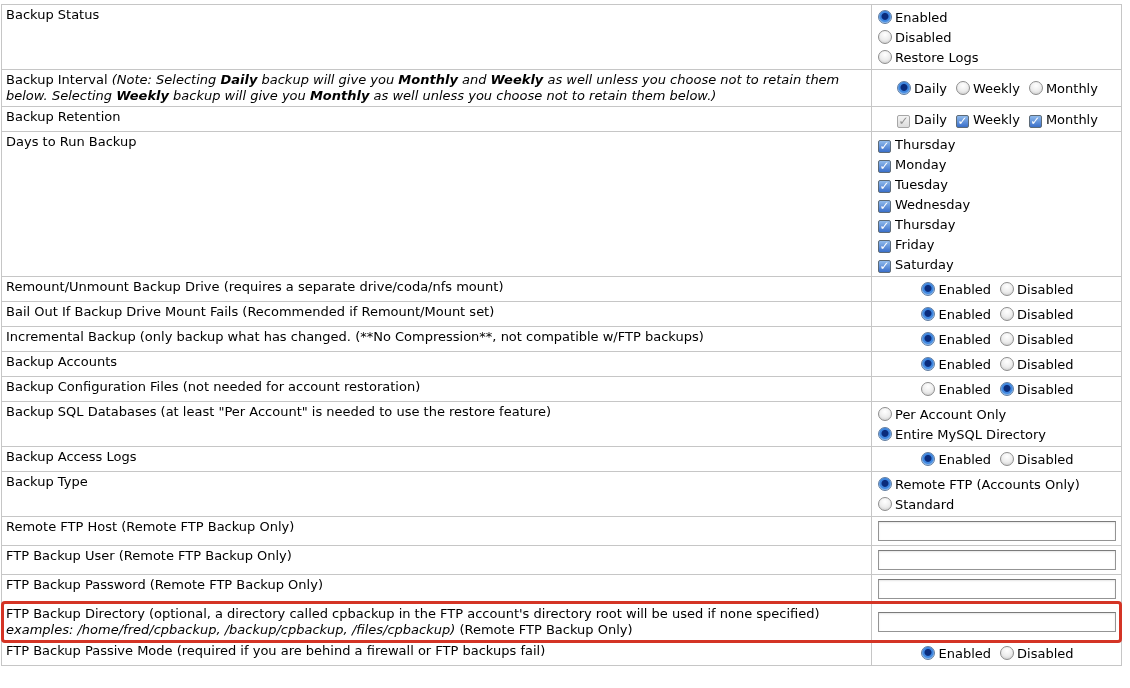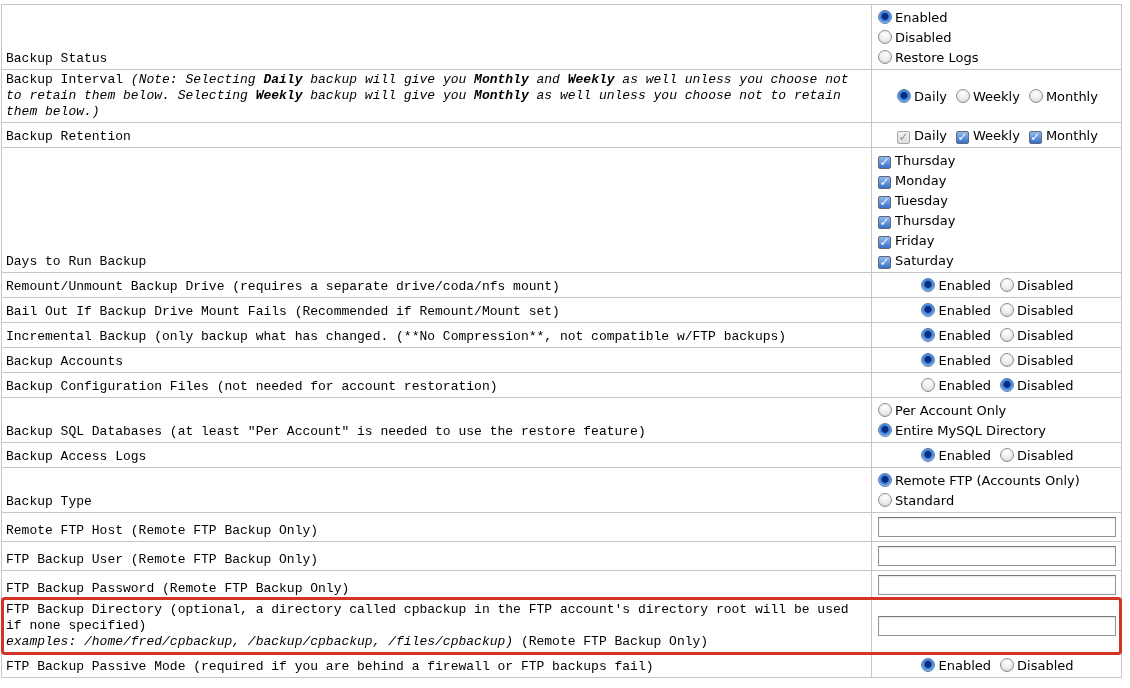--- a/index.html
+++ b/index.html
@@ -15,21 +15,21 @@
   }
   .page{padding:4px 7px 10px 1px; width:1130px;}
   .cfg-table{border:1px solid var(--border); width:1121px; background:#fff;}
   .row{display:flex; border-bottom:1px solid var(--border); position:relative; background:#fff;}
   .row:last-child{border-bottom:none;}
   .row.highlight::after{
     content:""; position:absolute; left:-1px; right:-1px; top:-3px; bottom:-3px;
     border:3px solid var(--highlight); border-radius:4px; pointer-events:none; z-index:3;
   }
   .cell{padding:2px 4px;}
-  .cell.left{flex:1; display:flex; align-items:flex-end; line-height:16px;font-family:Liberation Mono, monospace;}
+  .cell.left{flex:1; display:flex; align-items:flex-start; line-height:16px;}
   .cell.right{
     width:250px; border-left:1px solid var(--border);
     display:flex; flex-direction:column; justify-content:center; padding-left:6px;
   }
   .cell.right.inline{flex-direction:row; align-items:center; flex-wrap:wrap; column-gap:9px;}
   .seg-r{font-style:normal;}
   .seg-i{font-style:italic;}
   .seg-bi{font-weight:bold; font-style:italic;}
   .opt{line-height:19px; white-space:normal; cursor:default;}
   .cell.right.stack .opt{display:block;}
@@ -97,20 +97,21 @@
         </div>
       </div>
       <div class="row">
         <div class="cell left">
           <div><span class="seg-r">Days to Run Backup</span></div>
         </div>
         <div class="cell right stack">
           <label class="opt"><span class="checkbox checked">✓</span><span class="opt-label">Thursday</span></label>
           <label class="opt"><span class="checkbox checked">✓</span><span class="opt-label">Monday</span></label>
           <label class="opt"><span class="checkbox checked">✓</span><span class="opt-label">Tuesday</span></label>
+          <label class="opt"><span class="checkbox checked">✓</span><span class="opt-label">Wednesday</span></label>
           <label class="opt"><span class="checkbox checked">✓</span><span class="opt-label">Thursday</span></label>
           <label class="opt"><span class="checkbox checked">✓</span><span class="opt-label">Friday</span></label>
           <label class="opt"><span class="checkbox checked">✓</span><span class="opt-label">Saturday</span></label>
         </div>
       </div>
       <div class="row">
         <div class="cell left">
           <div><span class="seg-r">Remount/Unmount Backup Drive (requires a separate drive/coda/nfs mount)</span></div>
         </div>
         <div class="cell right inline">

